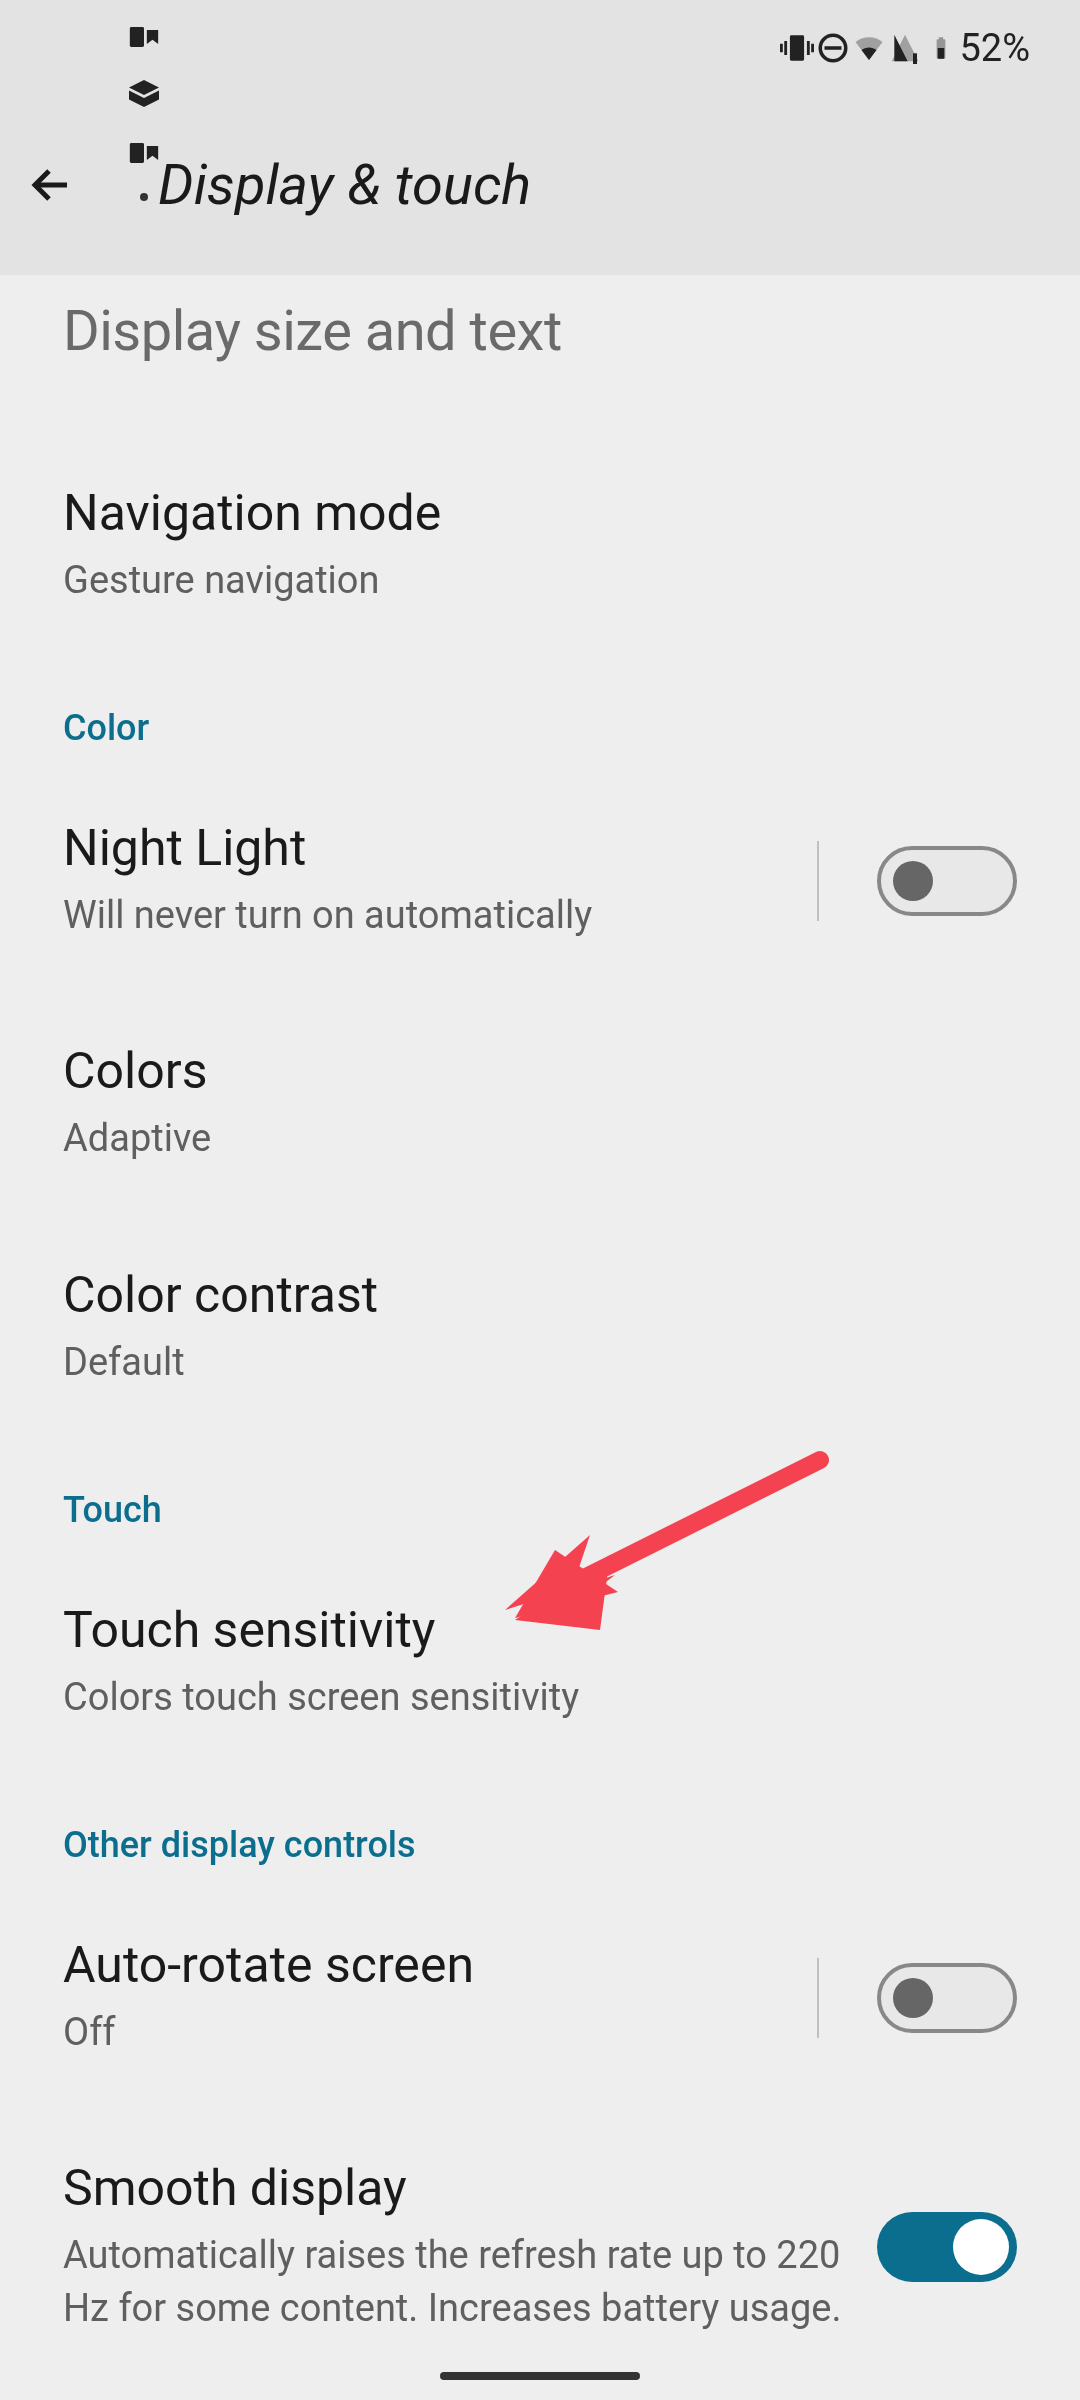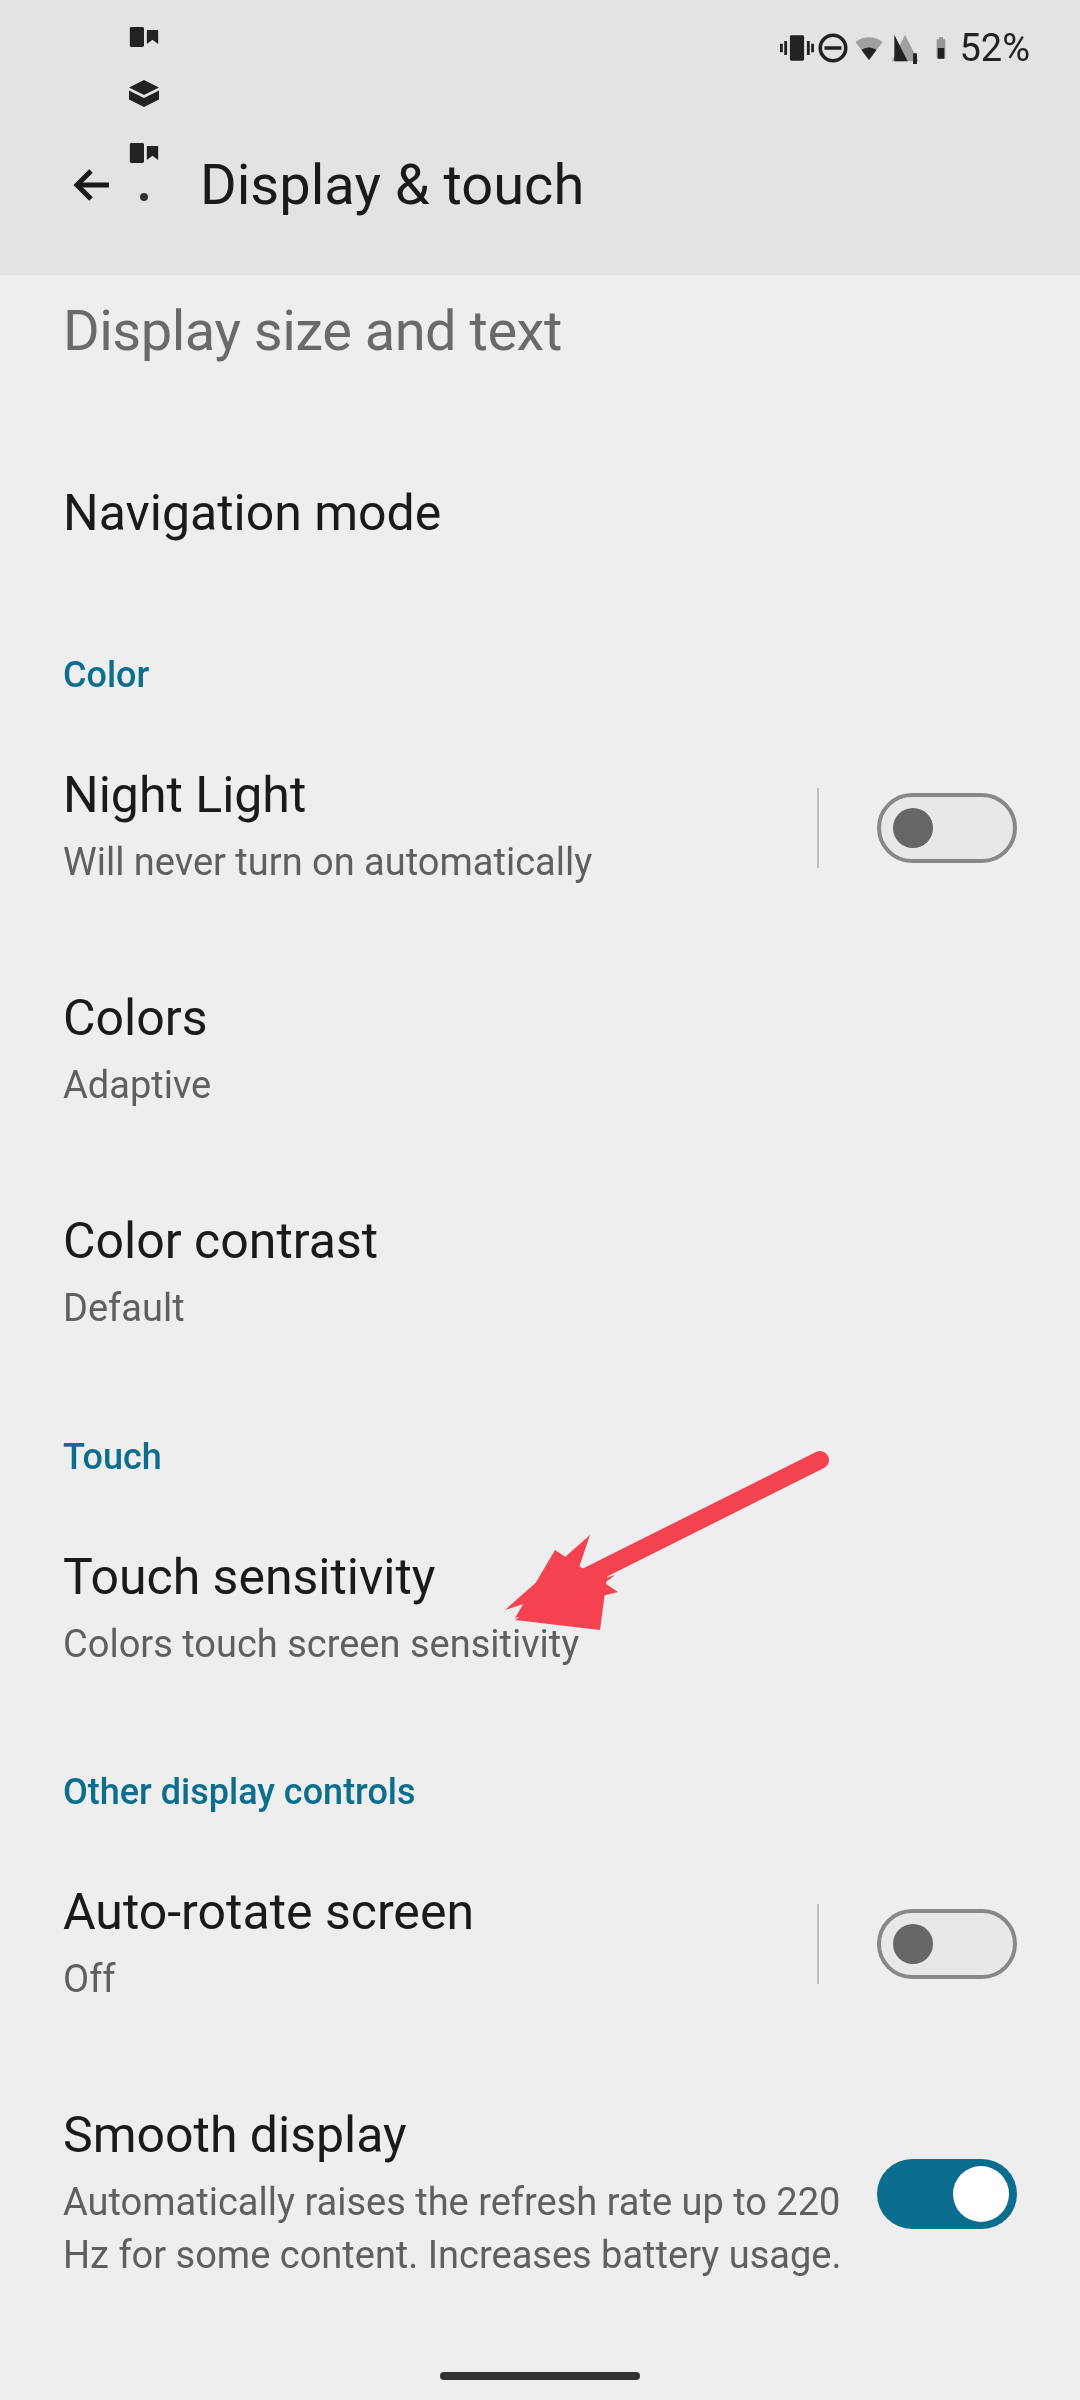--- a/index.html
+++ b/index.html
@@ -48,22 +48,23 @@
       color: #222;
     }
     .battery-text {
       font-size: 38px;
       font-weight: 400;
     }
     .header {
       height: 180px;
       display: flex;
       align-items: center;
-      padding: 0 66px;
+      padding: 0 24px;
       background: #e3e3e3;
+      font-style: italic;
     }
     .back-button {
       width: 54px;
       height: 54px;
       display: flex;
       align-items: center;
       justify-content: center;
       cursor: pointer;
     }
     .page-title {
@@ -251,20 +252,21 @@
     </svg>
   </div>
   <h1 class="page-title">Display &amp; touch</h1>
 </div>
 
 <div class="content">
   <div class="partial-item">Display size and text</div>
 
   <div class="setting-item" style="margin-top:70px;">
     <div class="setting-title">Navigation mode</div>
+    <div class="setting-subtitle">Gesture navigation</div>
   </div>
 
   <div class="section-header">Color</div>
 
   <div class="setting-row">
     <div class="setting-text">
       <div class="setting-title">Night Light</div>
       <div class="setting-subtitle">Will never turn on automatically</div>
     </div>
     <div class="divider"></div>

